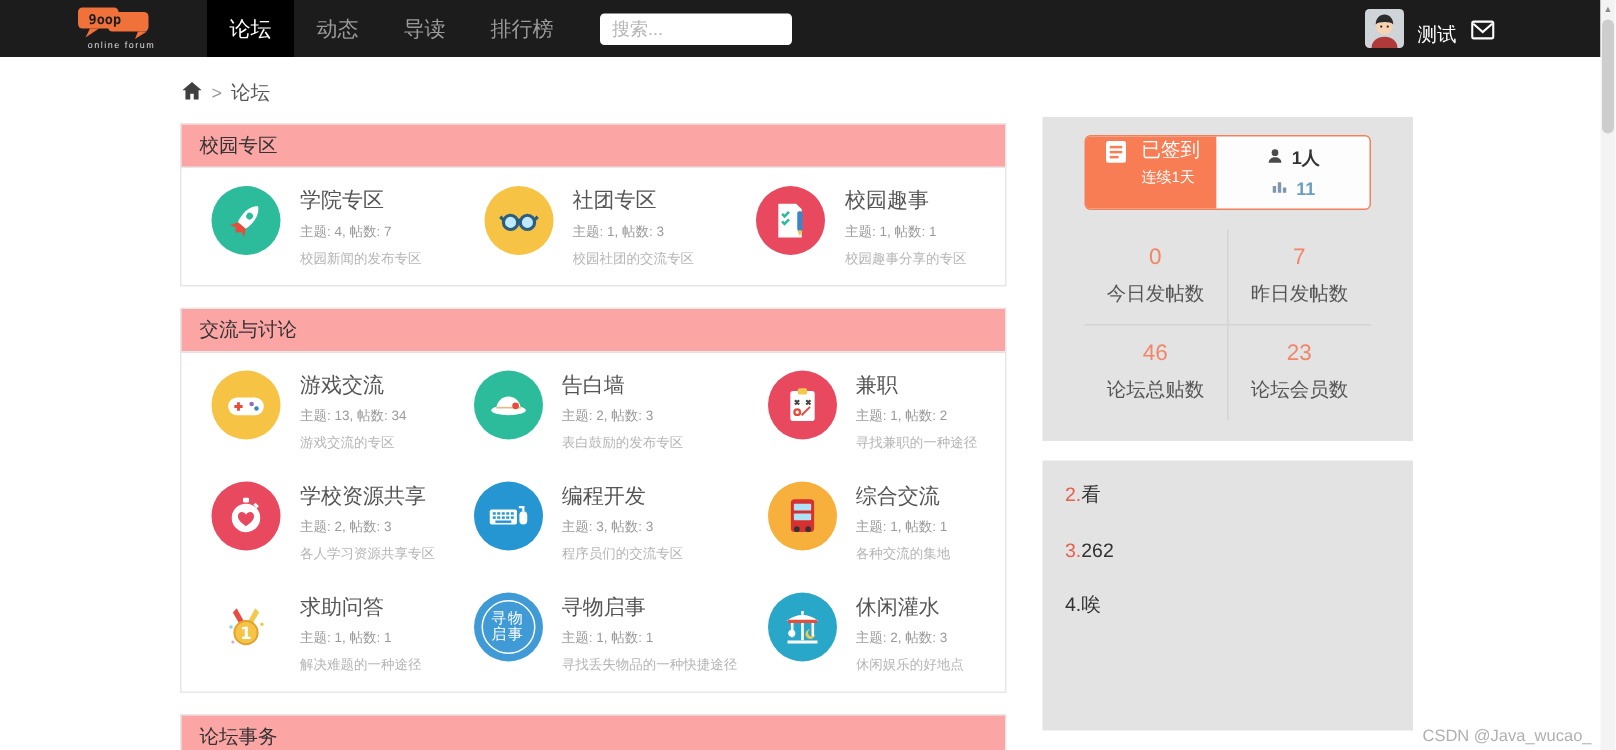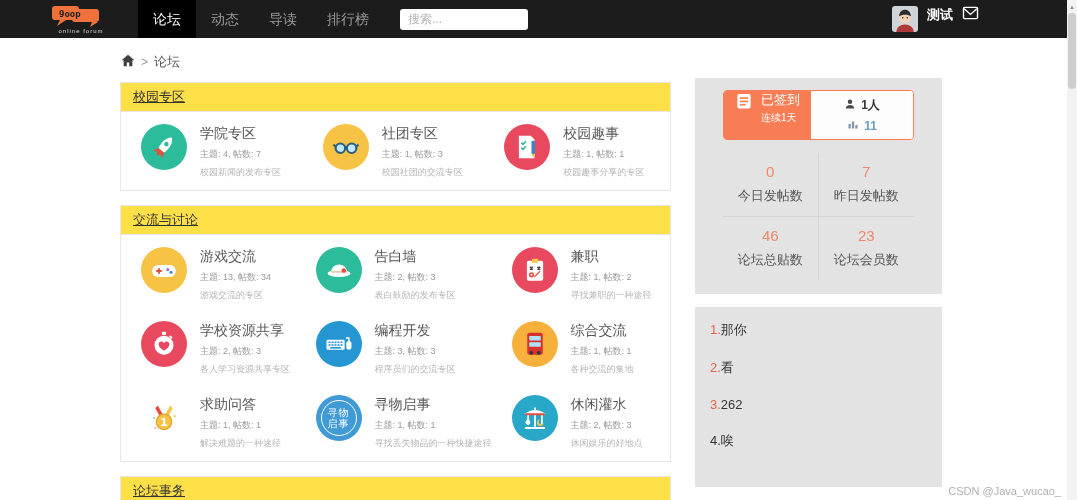--- a/index.html
+++ b/index.html
@@ -12,34 +12,34 @@
   .logo { margin-left:46px; width:70px; text-align:center; }
   .logo-sub { font-size:6px; color:#ddd; letter-spacing:1px; margin-top:-3px; }
   .nav-menu { display:flex; height:38px; margin-left:22px; }
   .nav-item { display:block; line-height:38px; padding:0 15px; font-size:14px;
     color:#9a9a9a; text-decoration:none; cursor:pointer; }
   .nav-item.active { background:#000; color:#fff; }
   .search-input { margin-left:16px; width:128px; height:21px; border:none;
     border-radius:3px; padding:0 8px; font-size:12px; background:#fff; color:#333;
     font-family:"Liberation Sans","DejaVu Sans",sans-serif; }
   .search-input::placeholder { color:#b5b5b5; }
-  .nav-right { margin-left:auto; display:flex; align-items:flex-start; gap:9px; padding-right:88px;font-weight:bold; }
+  .nav-right { margin-left:auto; display:flex; align-items:flex-end; gap:9px; padding-right:70px; }
   .avatar { width:26px; height:26px; border-radius:3px; overflow:hidden; display:block; }
   .username { color:#fff; font-size:13px; }
 
   
   .breadcrumb { position:absolute; left:121px; top:53px; display:flex; align-items:center;
     gap:6px; font-size:13px; color:#555; }
   .breadcrumb .sep { color:#999; font-size:12px; }
 
   
   .main-col { position:absolute; left:120px; top:82px; width:551px; }
   .section { border:1px solid #e7e7e7; background:#fff; margin-bottom:14px; }
-  .section-header { background:#fde047; border-bottom:1px solid #e7e7e7;
-    padding:5px 12px; font-size:13px; color:#333;text-decoration:underline; }
+  .section-header { background:#fca5a5; border-bottom:1px solid #e7e7e7;
+    padding:5px 12px; font-size:13px; color:#333; }
   .section-body { display:grid; grid-template-columns:repeat(3,1fr); padding:2px 0 2px 4px; }
   .forum-item { display:flex; padding:10px 4px 9px 16px; cursor:pointer; }
   .forum-icon { width:46px; height:46px; border-radius:50%; flex:none;
     display:flex; align-items:center; justify-content:center; overflow:hidden; }
   .forum-icon svg { width:30px; height:30px; }
   .forum-info { margin-left:13px; min-width:0; }
   .forum-title { font-size:14px; color:#555; margin:1px 0 5px; }
   .forum-stats { font-size:9px; color:#9a9a9a; white-space:nowrap; }
   .forum-desc { font-size:9px; color:#b5b5b5; margin-top:5px; white-space:nowrap;
     overflow:hidden; text-overflow:ellipsis; max-width:120px; }
@@ -407,23 +407,20 @@
         <div class="stat">
     <div class="stat-value">23</div>
     <div class="stat-label">论坛会员数</div>
   </div>
       </div>
   </div>
 
   <div class="panel list-panel hot-panel">
     <div id="hot-list">
         <div class="hot-item hot">
-    <span class="rank">1.</span><span class="txt">那你</span>
-  </div>
-        <div class="hot-item hot">
     <span class="rank">2.</span><span class="txt">看</span>
   </div>
         <div class="hot-item hot">
     <span class="rank">3.</span><span class="txt">262</span>
   </div>
         <div class="hot-item">
     <span class="rank">4.</span><span class="txt">唉</span>
   </div>
       </div>
   </div>

